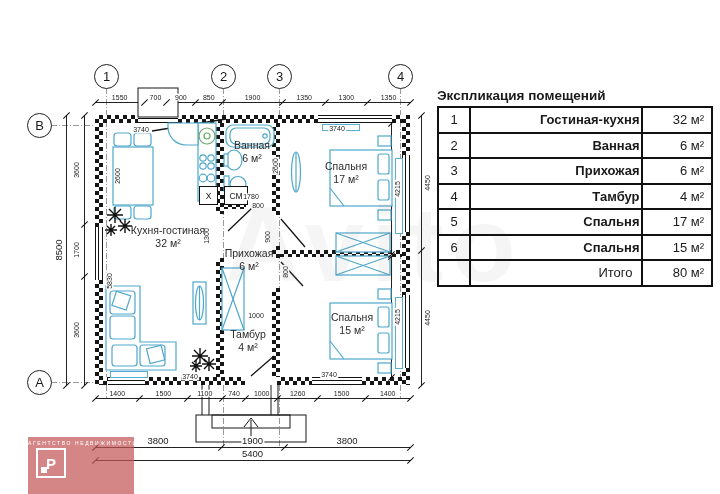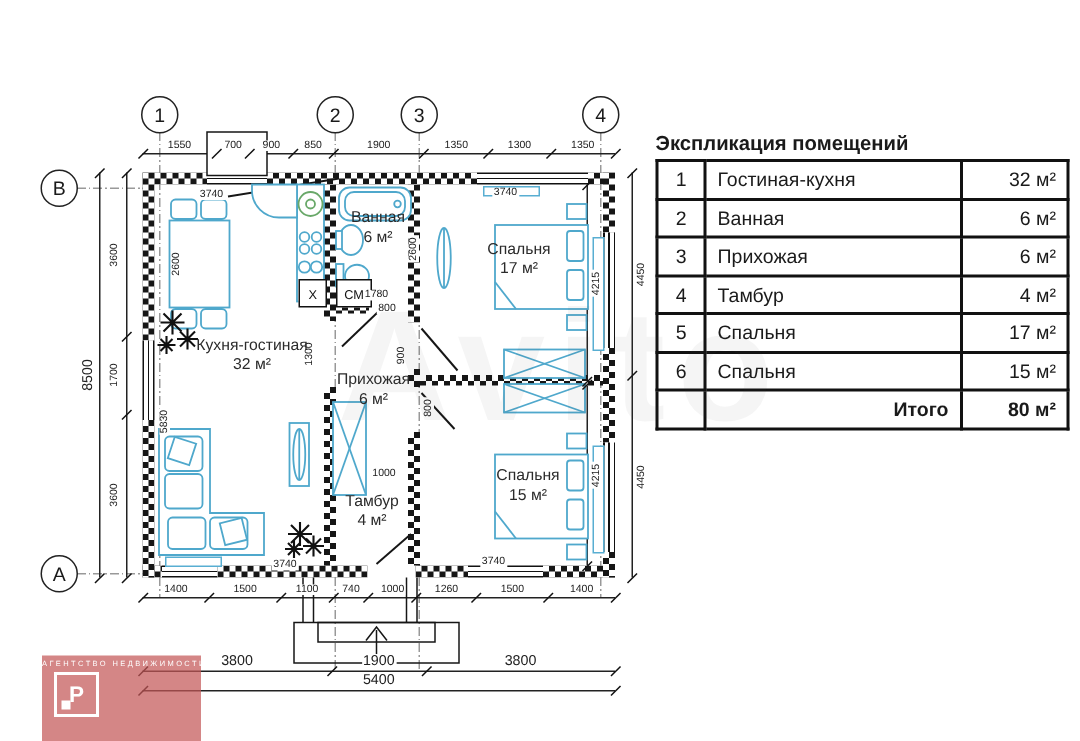--- a/index.html
+++ b/index.html
@@ -9,23 +9,23 @@
   #stage{position:absolute;inset:0;}
   
   #title{left:130px;top:11px;width:340px;text-align:center;font-size:17px;font-weight:700;letter-spacing:-0.2px;color:#222;}
   
   #wm{left:225px;top:185px;font-size:105px;font-weight:700;letter-spacing:8px;color:rgba(70,70,70,0.055);z-index:6;pointer-events:none;}
   
   #legend-title{left:437px;top:88px;font-size:13.5px;font-weight:700;}
   #legend{left:437px;top:106px;width:276px;border-collapse:collapse;position:absolute;}
   #legend td{border:2px solid #111;font-size:13px;height:21.5px;vertical-align:middle;}
   #legend .c-num{width:33px;text-align:center;}
-  #legend .c-name{width:176px;text-align:left;padding-left:7px;}
+  #legend .c-name{width:176px;text-align:right;padding-left:7px;font-weight:bold;}
   #legend .c-area{width:67px;text-align:right;padding-right:7px;white-space:nowrap;}
-  #legend tr.total td{font-weight:700;}
+  #legend tr.total td{font-weight:400;}
   #legend tr.total .c-name{text-align:right;padding-right:8px;}
   
   .axc{width:23px;height:23px;border:1.4px solid #222;border-radius:50%;background:#fff;
        display:flex;align-items:center;justify-content:center;font-size:13px;z-index:4;}
   .axline{width:1px;background:repeating-linear-gradient(to bottom,#999 0 6px,transparent 6px 8px,#999 8px 9px,transparent 9px 11px);z-index:0;}
   .axlineh{height:1px;background:repeating-linear-gradient(to right,#999 0 6px,transparent 6px 8px,#999 8px 9px,transparent 9px 11px);z-index:0;}
   
   .wall{background:repeating-conic-gradient(#161616 0% 25%,#fff 0% 50%) 0 0/8px 8px;z-index:1;}
   .winh{background:linear-gradient(to bottom,#111 0,#111 1px,#fff 1px,#fff 3.5px,#111 3.5px,#111 4.5px,#fff 4.5px,#fff 7px,#111 7px,#111 8px);z-index:1;}
   .winv{background:linear-gradient(to right,#111 0,#111 1px,#fff 1px,#fff 3.5px,#111 3.5px,#111 4.5px,#fff 4.5px,#fff 7px,#111 7px,#111 8px);z-index:1;}

